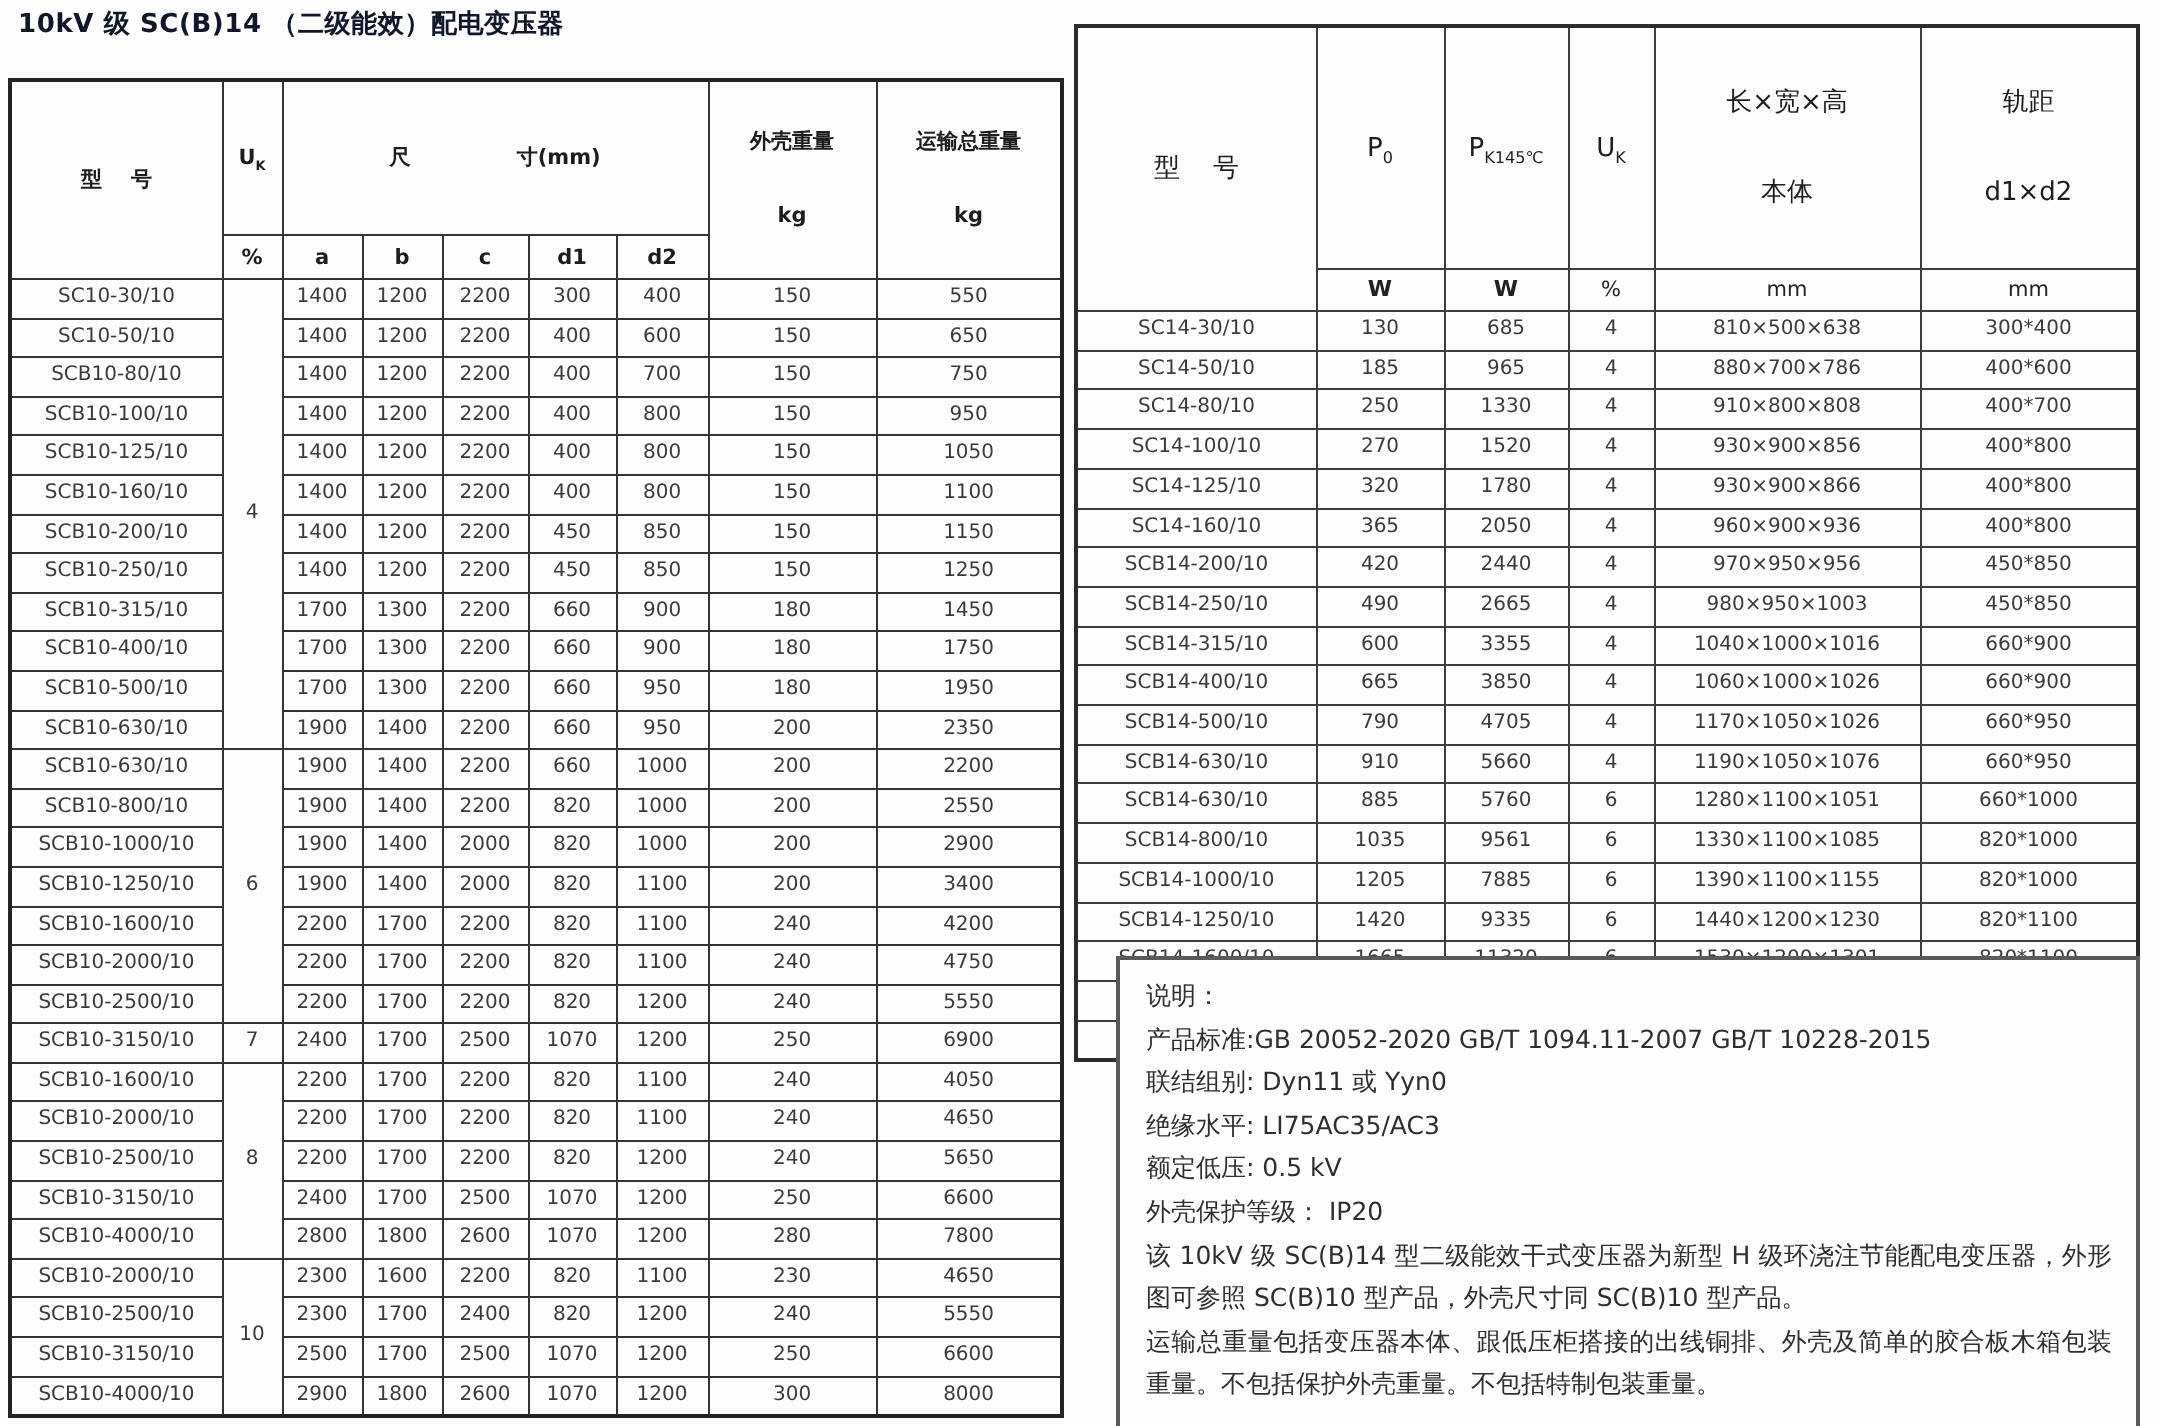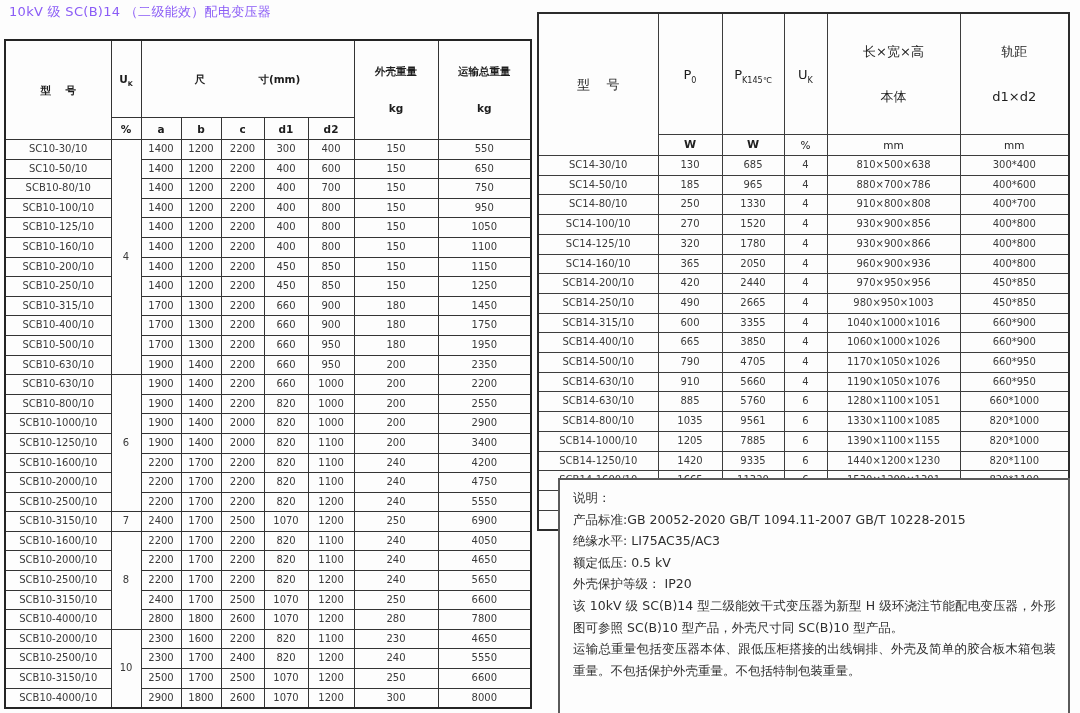--- a/index.html
+++ b/index.html
@@ -4,21 +4,21 @@
 <style>
   * { box-sizing: border-box; }
   html,body { margin:0; padding:0; }
   body {
     width:1080px; height:713px; position:relative; overflow:hidden;
     background:#fdfdfd; color:#333;
     font-family:"DejaVu Sans","Liberation Sans",sans-serif;
   }
   .doc-title{
     position:absolute; left:9px; top:3px;
-    font-size:13px; font-weight:normal; color:#8b5cf6; letter-spacing:0.3px;
+    font-size:13px; font-weight:bold; color:#0f172a; letter-spacing:0.3px;
     white-space:pre;
   }
   table{ border-collapse:collapse; table-layout:fixed; position:absolute; background:#fdfdfd; }
   th,td{ padding:0; text-align:center; vertical-align:middle; overflow:hidden; }
   sub{ font-size:0.62em; line-height:0; }
 
   
   .ltable{ left:4px; top:39px; width:526px; border:2px solid #242424; }
   .ltable th,.ltable td{ border:1px solid #343434; }
   .ltable thead th{
@@ -585,18 +585,19 @@
         <td>6</td>
         <td>1690×1300×1508</td>
         <td>820*1200</td>
       </tr>
     </tbody>
 </table>
 
 <div class="notes">
     <div class="note-line">说明：</div>
     <div class="note-line">产品标准:GB 20052-2020 GB/T 1094.11-2007 GB/T 10228-2015</div>
+    <div class="note-line">联结组别: Dyn11  或 Yyn0</div>
     <div class="note-line">绝缘水平: LI75AC35/AC3</div>
     <div class="note-line">额定低压: 0.5 kV</div>
     <div class="note-line">外壳保护等级： IP20</div>
     <div class="note-line">该 10kV 级 SC(B)14 型二级能效干式变压器为新型 H 级环浇注节能配电变压器，外形图可参照 SC(B)10 型产品，外壳尺寸同 SC(B)10 型产品。</div>
     <div class="note-line">运输总重量包括变压器本体、跟低压柜搭接的出线铜排、外壳及简单的胶合板木箱包装重量。不包括保护外壳重量。不包括特制包装重量。</div>
   </div>
 
 </body></html>

